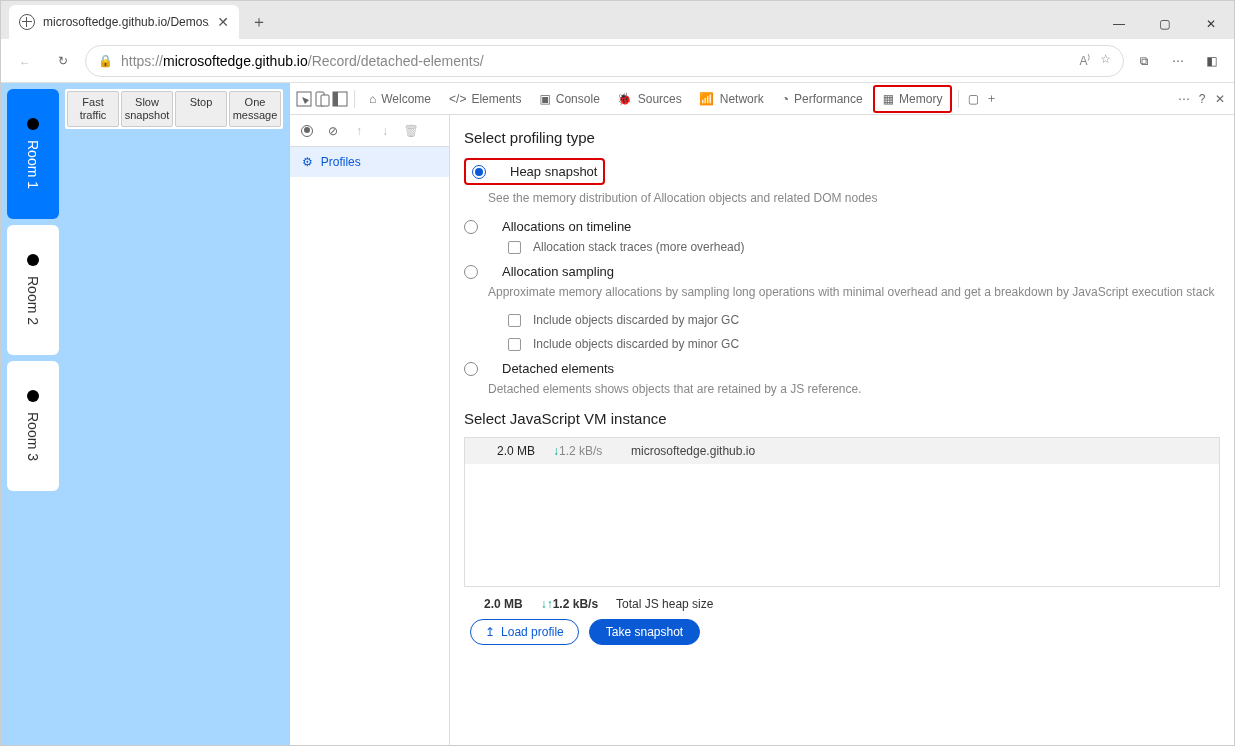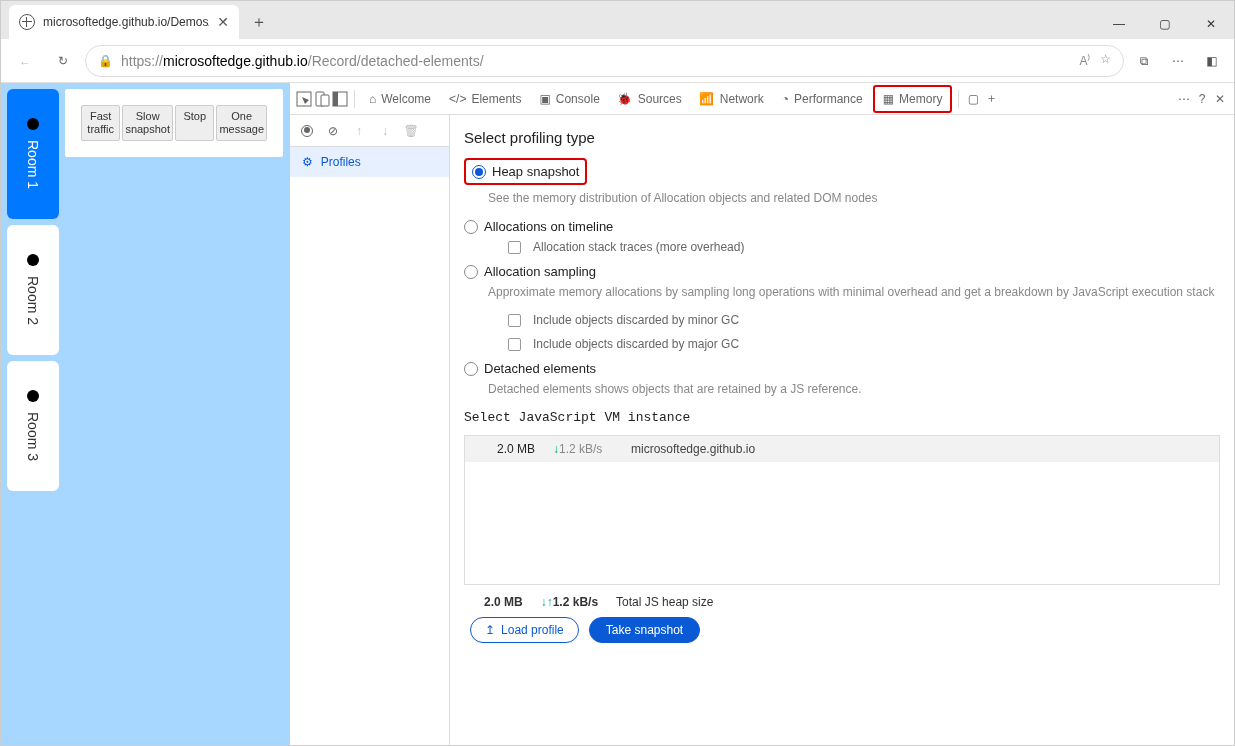--- a/index.html
+++ b/index.html
@@ -29,21 +29,21 @@
   
   .content-area { flex:1; display:flex; background:#fff; overflow:hidden; }
   .page-left { width: 288px; background:#a7d7ff; display:flex; padding:6px; gap:6px; }
   .rooms-col { width:52px; display:flex; flex-direction:column; gap:6px; }
   .room-btn { height:130px; background:#fff; border-radius:6px; display:flex; flex-direction:column; align-items:center; justify-content:center; gap:10px; }
   .room-btn.active { background:#0078ff; color:#fff; }
   .room-dot { width:12px; height:12px; background:#000; border-radius:50%; }
   .room-btn.active .room-dot { background:#000; }
   .room-label { writing-mode: vertical-rl; font-size:14px; }
   .traffic-toolbar { flex:1; }
-  .traffic-row { display:flex; gap:2px; background:#fff; padding:16px; border-radius:2px; }
+  .traffic-row { display:flex; gap:2px; background:#fff; padding:2px; border-radius:2px; }
   .traffic-btn { flex:1; background:#eee; border:1px solid #ccc; padding:4px 2px; text-align:center; font-size:11px; line-height:1.2; border-radius:2px; }
 
   
   .devtools { flex:1; display:flex; flex-direction:column; border-left:1px solid #ccc; }
   .dt-tabbar { height:32px; border-bottom:1px solid #ddd; display:flex; align-items:center; padding:0 6px; gap:2px; }
   .dt-tab-group { display:flex; align-items:center; gap:2px; }
   .dt-tab-group.right { margin-left:auto; }
   .dt-tab { display:flex; align-items:center; gap:5px; padding:5px 8px; font-size:12px; color:#666; border-radius:2px; }
   .dt-tab.highlighted { border:2px solid #d00; border-radius:3px; }
   .dt-divider { width:1px; height:18px; background:#ddd; margin:0 4px; }
@@ -52,31 +52,31 @@
   .dt-body { flex:1; display:flex; overflow:hidden; }
   .dt-lefttools { width:160px; border-right:1px solid #ddd; display:flex; flex-direction:column; }
   .dt-tool-icons { height:32px; display:flex; align-items:center; gap:8px; padding:0 8px; border-bottom:1px solid #ddd; }
   .tool-icon { width:18px; height:18px; display:flex; align-items:center; justify-content:center; color:#666; }
   .record-dot { width:12px; height:12px; border:1.5px solid #666; border-radius:50%; position:relative; }
   .record-dot::after { content:""; width:6px; height:6px; background:#666; border-radius:50%; position:absolute; top:1.5px; left:1.5px; }
   .profiles-item { display:flex; align-items:center; gap:8px; padding:8px 12px; background:#e6f0ff; color:#0a5ad6; font-size:12px; }
 
   .dt-main { flex:1; padding:14px 14px 12px 14px; overflow:auto; }
   .section-title { font-size:15px; margin-bottom:12px; color:#222; }
-  .radio-opt { display:flex; align-items:flex-start; gap:6px; margin-bottom:6px; }
+  .radio-opt { display:flex; align-items:flex-start; gap:24px; margin-bottom:6px; }
   .radio-opt.highlighted { border:2px solid #d00; padding:4px 6px; border-radius:4px; display:inline-flex; margin-bottom:4px; }
   .radio-circle { width:14px; height:14px; border:1.5px solid #888; border-radius:50%; margin-top:1px; display:flex; align-items:center; justify-content:center; flex-shrink:0; }
   .radio-circle.selected { border-color:#0a5ad6; }
   .radio-circle.selected::after { content:""; width:8px; height:8px; background:#0a5ad6; border-radius:50%; }
   .opt-label { font-size:13px; color:#222; }
   .opt-desc { font-size:12px; color:#888; margin:2px 0 14px 24px; }
   .sub-check { display:flex; align-items:center; gap:12px; margin:4px 0 10px 44px; font-size:12px; color:#666; }
   .checkbox { width:13px; height:13px; border:1px solid #999; border-radius:2px; }
 
-  .vm-section-title { font-size:13px; margin:12px 0 10px 0; color:#222;font-family:Liberation Mono, monospace; }
+  .vm-section-title { font-size:15px; margin:12px 0 10px 0; color:#222; }
   .vm-list { border:1px solid #ddd; height:150px; }
   .vm-row { display:flex; gap:18px; padding:6px 20px; font-size:12px; background:#f2f2f2; align-items:center; }
   .vm-size { width:50px; text-align:right; color:#222; }
   .vm-rate { width:60px; color:#888; }
   .vm-rate .arrow { color:#0a8; }
   .vm-name { color:#444; }
 
   .footer-stats { display:flex; gap:18px; padding:10px 20px 8px 20px; font-size:12px; font-weight:600; }
   .footer-stats .rate .arrow { color:#0a8; }
   .footer-stats .label { font-weight:400; }
@@ -250,25 +250,25 @@
           </div>
 
           
           <label class="radio-opt">
             <span class="radio-circle"></span>
             <span class="opt-label">Allocation sampling</span>
           </label>
           <div class="opt-desc">Approximate memory allocations by sampling long operations with minimal overhead and get a breakdown by JavaScript execution stack</div>
           <div class="sub-check">
             <span class="checkbox"></span>
-            <span>Include objects discarded by minor GC</span>
+            <span>Include objects discarded by major GC</span>
           </div>
           <div class="sub-check">
             <span class="checkbox"></span>
-            <span>Include objects discarded by major GC</span>
+            <span>Include objects discarded by minor GC</span>
           </div>
 
           
           <label class="radio-opt">
             <span class="radio-circle"></span>
             <span class="opt-label">Detached elements</span>
           </label>
           <div class="opt-desc">Detached elements shows objects that are retained by a JS reference.</div>
 
           <div class="vm-section-title">Select JavaScript VM instance</div>

